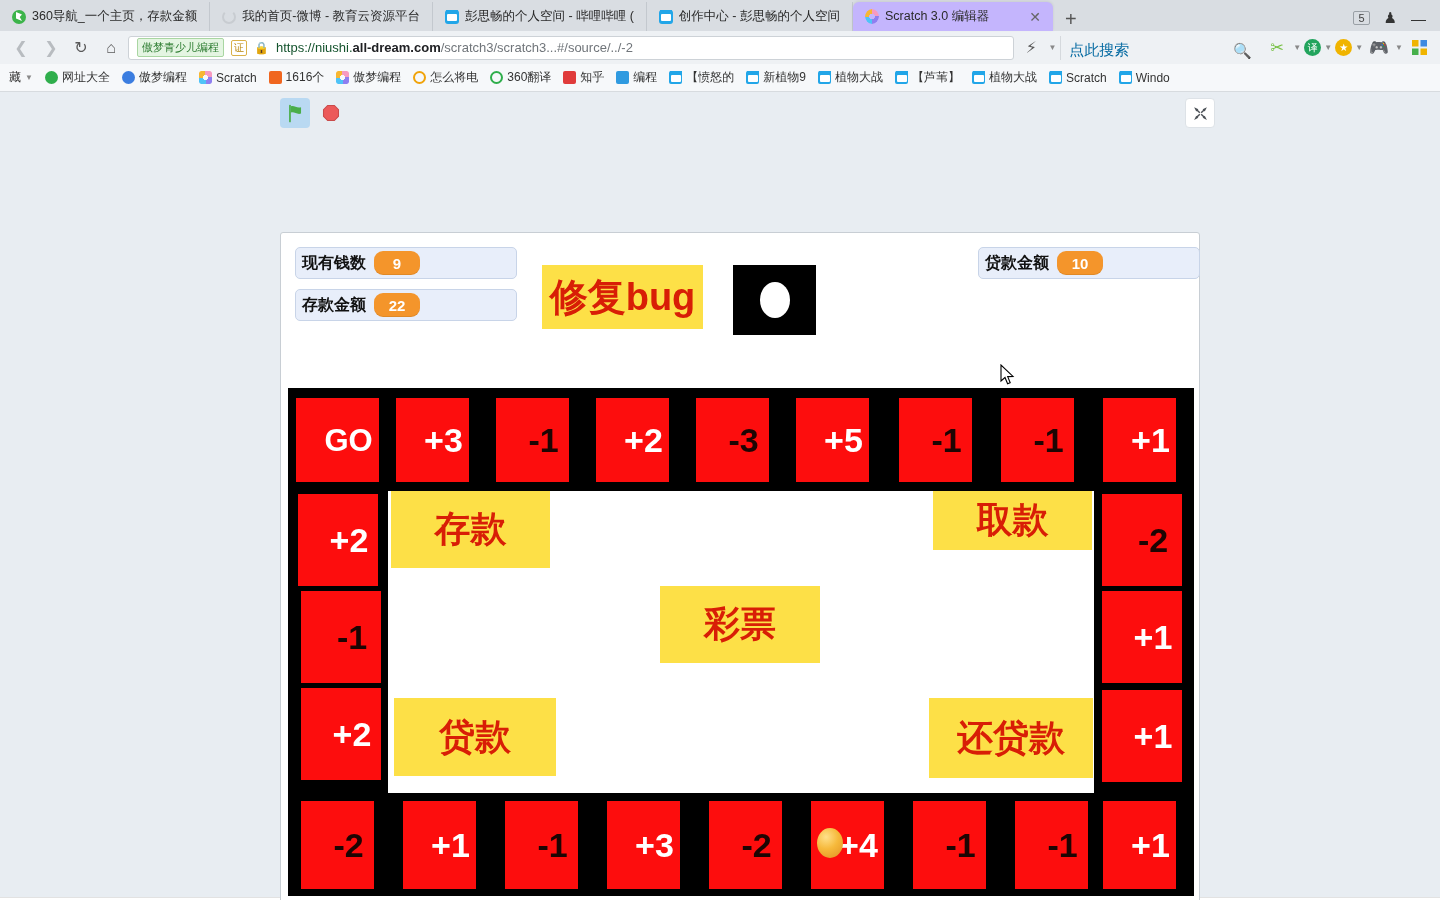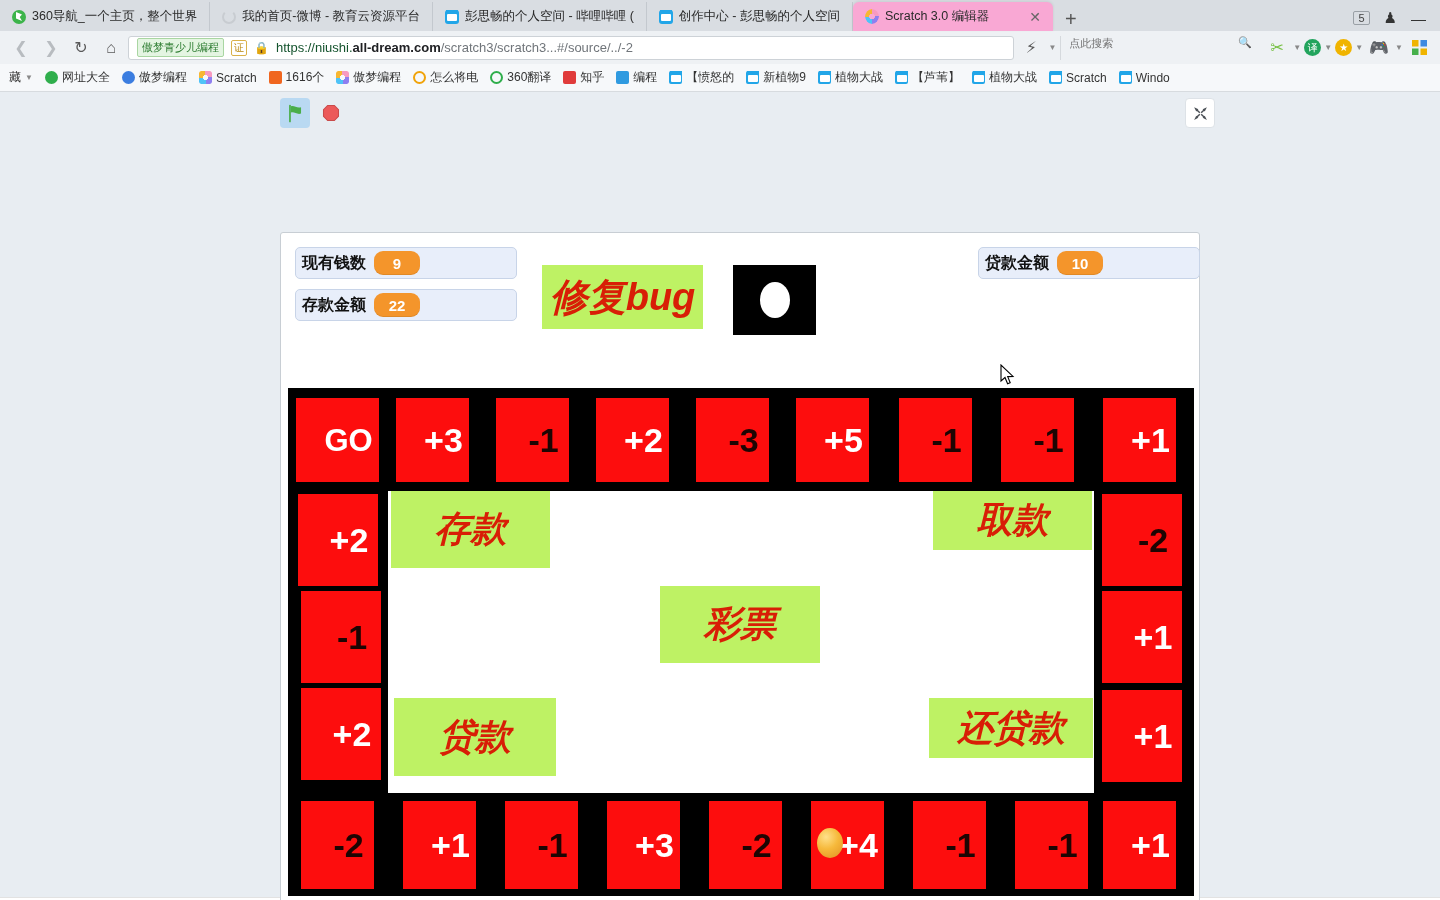--- a/index.html
+++ b/index.html
@@ -13,21 +13,21 @@
   #browser-chrome { width:1440px; background:#dfe3e8; }
 
   .tabstrip { height: 31px; display:flex; align-items:flex-end; background:#d9dde2; position:relative; }
   .tab {
     height: 29px; display:flex; align-items:center; gap:6px;
     padding: 0 12px; font-size: 12.5px; color:#2a2a2a;
     max-width: 230px; min-width: 150px; overflow:hidden; white-space:nowrap;
     border-right: 1px solid #c3c8ce; position:relative;
   }
   .tab .tlabel { overflow:hidden; text-overflow:clip; white-space:nowrap; }
-  .tab.active { background:#f9a8d4; border-radius:6px 6px 0 0; border-right:none;
+  .tab.active { background:#c4b5fd; border-radius:6px 6px 0 0; border-right:none;
                 box-shadow: 0 -1px 3px rgba(0,0,0,.08); min-width:200px;text-align:right; }
   .tab-close { margin-left:auto; font-size:14px; color:#666; padding-left:10px;}
   .favicon { width:14px; height:14px; flex:0 0 14px; display:inline-block; position:relative; }
   .fav-360 { border-radius:50%; background:#3cb44a; }
   .fav-360::after{ content:""; position:absolute; left:4px; top:2.5px; width:6px;height:9px;
      background:#fff; clip-path: polygon(0 0,100% 28%,62% 55%,100% 100%,0 72%); }
   .fav-weibo { border-radius:50%; border:2px solid #c8ccd1; border-top-color:transparent; }
   .fav-bili { background:#22a6e8; border-radius:3px; }
   .fav-bili::before{content:"";position:absolute;left:2px;top:4px;width:10px;height:7px;background:#fff;border-radius:1px;}
   .fav-bili::after{content:"";position:absolute;left:1px;top:0px;width:12px;height:4px;
@@ -48,22 +48,22 @@
   .omnibox { flex:1; height:24px; display:flex; align-items:center; gap:7px;
              background:#fff; border:1px solid #cdd2d7; border-radius:3px; padding:0 8px;
              font-size:13px; color:#555; overflow:hidden; }
   .badge-green { background:#e4f5e2; border:1px solid #a9d6a2; color:#2e7d32; font-size:11px;
                  padding:1px 4px; border-radius:2px; white-space:nowrap;}
   .badge-sq { border:1px solid #d9b14a; color:#b8860b; font-size:10px; padding:0 2px; border-radius:2px;}
   .lock { color:#1aa260; font-size:12px; }
   .url-text { white-space:nowrap; overflow:hidden; color:#70757a; }
   .url-text b { color:#202124; font-weight:700; }
   .url-text .host-pre { color:#14532d; }
-  .searchbox { width:200px; height:24px; display:flex; align-items:flex-start; padding:0 8px;
-               font-size:11px; color:#737373; border-left:1px solid #d5d9dd; }
+  .searchbox { width:200px; height:24px; display:flex; align-items:flex-end; padding:0 8px;
+               font-size:15px; color:#0369a1; border-left:1px solid #d5d9dd; }
   .nav-right { display:flex; align-items:center; gap:3px; }
   .circ { width:17px;height:17px;border-radius:50%;display:inline-flex;align-items:center;
           justify-content:center;font-size:10px;color:#fff;}
   .caret { font-size:8px; color:#888; }
 
   .bookmarks { height:28px; display:flex; align-items:center; gap:2px; padding:0 4px;
                background:#f6f8fa; font-size:12px; color:#333; overflow:hidden;
                border-bottom:1px solid #d7dbdf; white-space:nowrap;}
   .bm { display:flex; align-items:center; gap:4px; padding:2px 5px; flex:0 0 auto; }
   .bmi { width:13px;height:13px;flex:0 0 13px;border-radius:2px;display:inline-block;position:relative;}
@@ -81,22 +81,22 @@
                 background:#ffffff; border:1px solid #c8ced4; border-radius:3px; }
 
   
   .monitor { position:absolute; display:flex; align-items:center; gap:8px;
              background:#e8eefa; border:1px solid #c8d4e8; border-radius:5px;
              padding:3px 6px; font-weight:700; font-size:16px; color:#111; }
   .mon-val { background:#f4952b; color:#fff; border-radius:9px; min-width:46px; height:24px;
              display:flex;align-items:center;justify-content:center; font-size:15px; font-weight:700;
              box-shadow: inset 0 -1px 0 rgba(0,0,0,.08); }
 
-  .sprite-text { position:absolute; background:#bef264; color:#d81e06; font-weight:700;
-                 display:flex;align-items:center;justify-content:center; letter-spacing:0;font-style:italic; }
+  .sprite-text { position:absolute; background:#fde047; color:#d81e06; font-weight:700;
+                 display:flex;align-items:center;justify-content:center; letter-spacing:0; }
   .sprite-black { position:absolute; background:#000; display:flex;align-items:center;justify-content:center;}
   .ball-white { width:30px;height:36px;background:#fff;border-radius:50%; }
 
   
   .board { position:absolute; left:7px; top:155px; width:906px; height:508px; }
   .band { position:absolute; background:#000; }
   .cell { position:absolute; background:#fd0d0d; display:flex; align-items:center; justify-content:center;
           font-weight:700; font-size:34px; line-height:1;padding-left:22px; }
   .cell.pos { color:#ffffff; }
   .cell.neg { color:#1d0503; }
@@ -114,21 +114,21 @@
 </style>
 </head>
 <body>
 
 <div id="browser-chrome">
 
   <div class="tabstrip">
 
     <div class="tab">
       <span class="favicon fav-360"></span>
-      <span class="tlabel">360导航_一个主页，整个世界</span>
+      <span class="tlabel">360导航_一个主页，存款金额</span>
     </div>
 
     <div class="tab">
       <span class="favicon fav-weibo"></span>
       <span class="tlabel">我的首页-微博 - 教育云资源平台</span>
     </div>
 
     <div class="tab">
       <span class="favicon fav-bili"></span>
       <span class="tlabel">彭思畅的个人空间 - 哔哩哔哩 (</span>
@@ -353,21 +353,21 @@
     </div>
 
     <div class="sprite-text" style="left:110px; top:258px; width:159px; height:77px; font-size:36px;">存款</div>
 
     <div class="sprite-text" style="left:652px; top:258px; width:159px; height:59px; font-size:36px;">取款</div>
 
     <div class="sprite-text" style="left:379px; top:353px; width:160px; height:77px; font-size:36px;">彩票</div>
 
     <div class="sprite-text" style="left:113px; top:465px; width:162px; height:78px; font-size:36px;">贷款</div>
 
-    <div class="sprite-text" style="left:648px; top:465px; width:164px; height:60px; font-size:36px;">还贷款</div>
+    <div class="sprite-text" style="left:648px; top:465px; width:164px; height:80px; font-size:36px;">还贷款</div>
 
   </div>
 
   <div class="cursor" style="left:1000px; top:272px;">
     <svg width="16" height="22" viewBox="0 0 16 22">
       <path d="M1 1 L1 17 L5 13.5 L7.6 19.8 L10.2 18.7 L7.7 12.6 L13 12.4 Z" fill="#fff" stroke="#000" stroke-width="1.1"></path>
     </svg>
   </div>
 </div>
 

